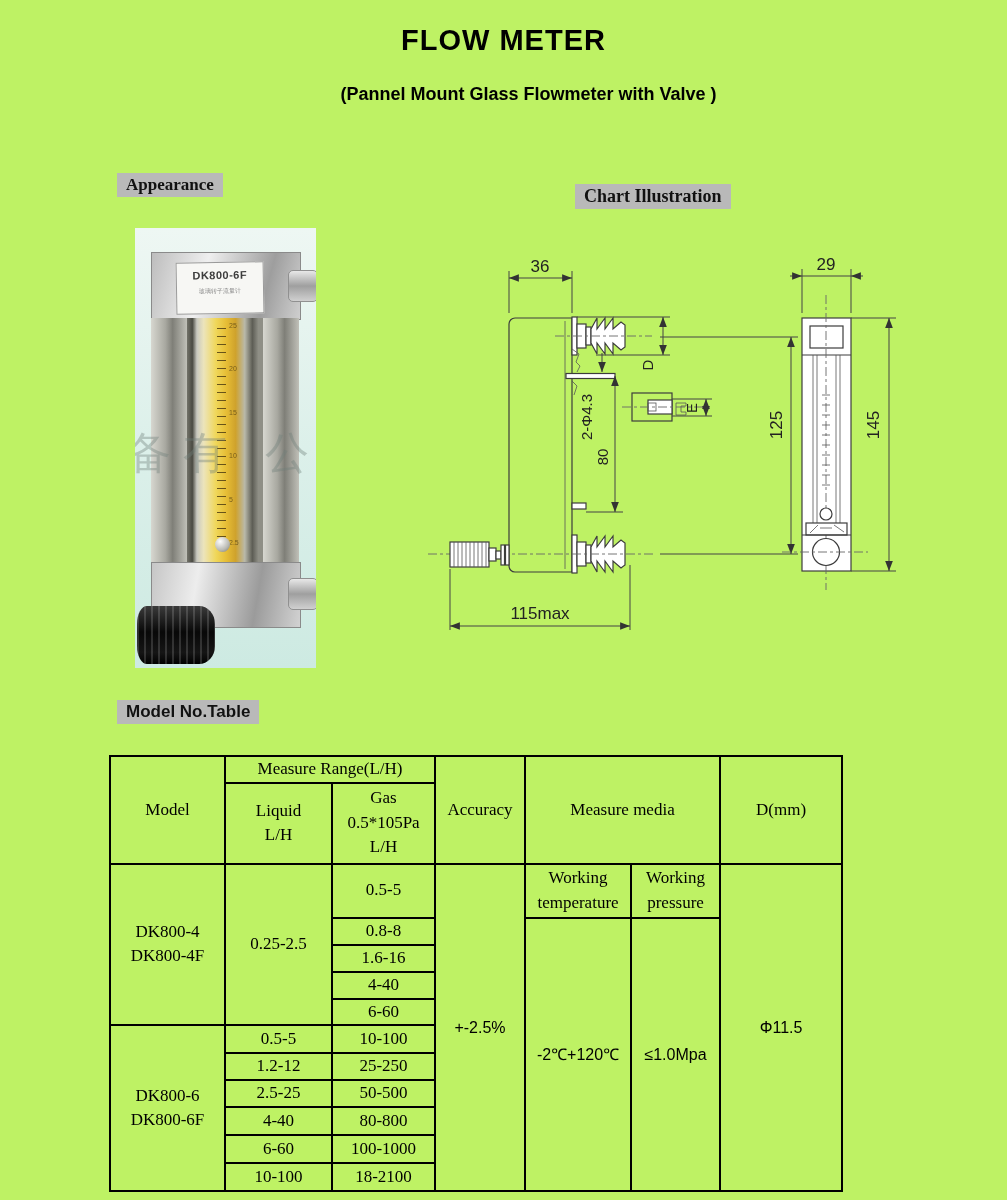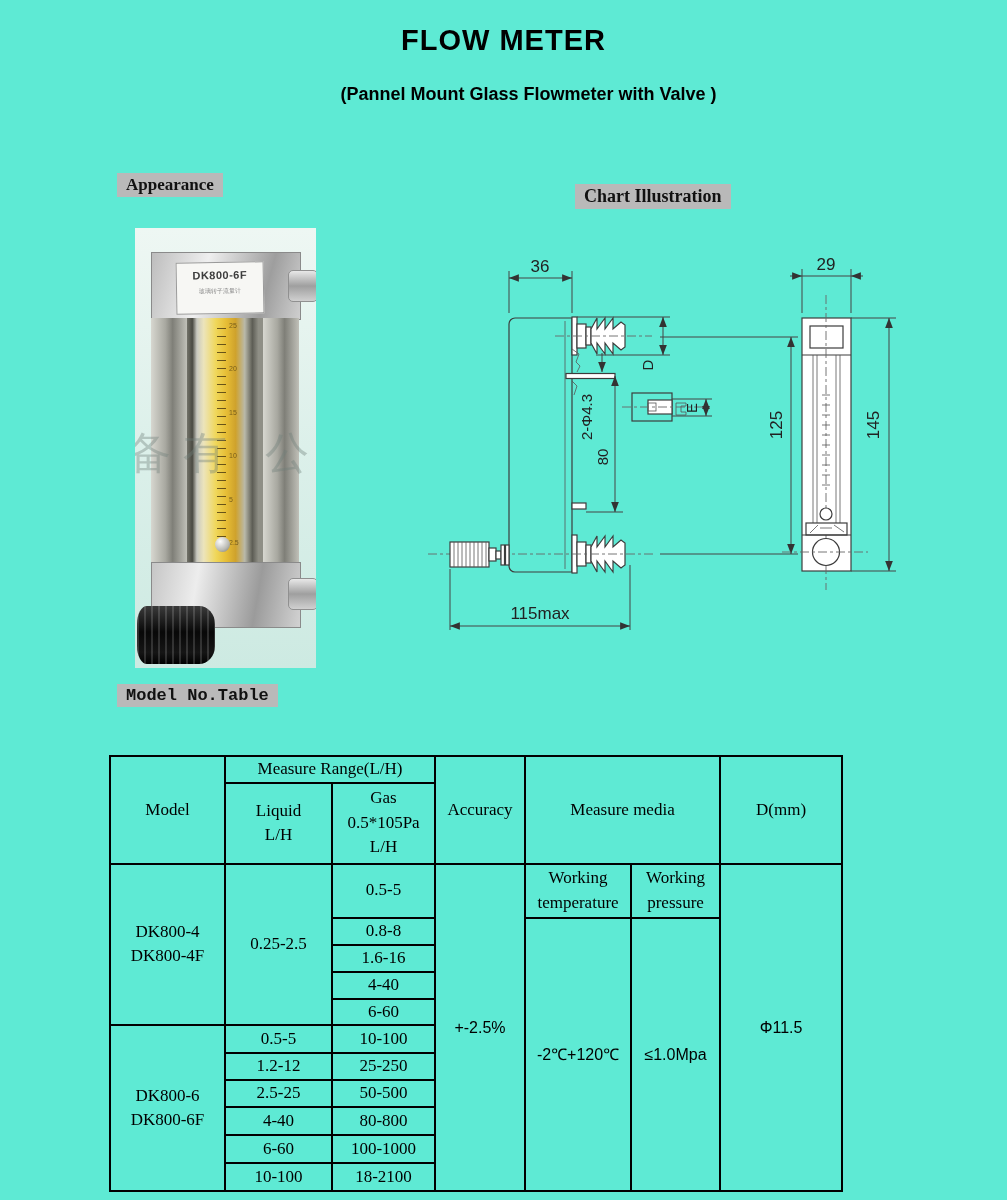--- a/index.html
+++ b/index.html
@@ -1,28 +1,28 @@
 <!DOCTYPE html>
 <html><head>
 <meta charset="utf-8">
 <style>
   html,body{margin:0;padding:0;background:#fff;}
-  .page{position:relative;width:1007px;height:1200px;background:#5eead4;overflow:hidden;
+  .page{position:relative;width:1007px;height:1200px;background:#bef264;overflow:hidden;
         font-family:"Liberation Sans",sans-serif;color:#000;}
   .abs{position:absolute;}
 
   
   .page-title{top:24px;left:0;width:100%;text-align:center;
               font-weight:800;font-size:29px;letter-spacing:1px;}
   .page-subtitle{top:84px;left:0;width:100%;text-align:center;
                  font-weight:bold;font-size:18px;padding-left:25px;}
   .sec-label{background:#b9b9b9;color:#111;padding:2px 9px;font-weight:bold;font-size:17px;}
   .lbl-appearance{left:117px;top:173px;font-family:Liberation Serif, serif;}
   .lbl-chart{left:575px;top:172px;font-family:"Liberation Serif",serif;font-size:18px;margin-top:12px;}
-  .lbl-table{left:117px;top:684px;font-family:Liberation Mono, monospace;}
+  .lbl-table{left:117px;top:700px;}
 
   
   .photo{left:135px;top:228px;width:181px;height:440px;overflow:hidden;
          background:linear-gradient(180deg,#eef7f3 0%,#dcf0ea 50%,#cdeae2 100%);}
   .photo *{position:absolute;}
   .m-top{left:16px;top:24px;width:148px;height:66px;border:1px solid #8a8a8a;
          background:linear-gradient(105deg,#bdbdbd,#efefef 35%,#9e9e9e 75%,#cfcfcf);}
   .nameplate{left:24px;top:9px;width:86px;height:50px;background:#f7f7f4;border:1px solid #9a9a9a;transform:rotate(-1deg);}
   .np-model{left:0;top:6px;width:100%;text-align:center;font-weight:bold;font-size:11px;color:#3c3c3c;letter-spacing:.5px;}
   .np-sub{left:0;top:24px;width:100%;text-align:center;font-size:6px;color:#8a8a8a;}

